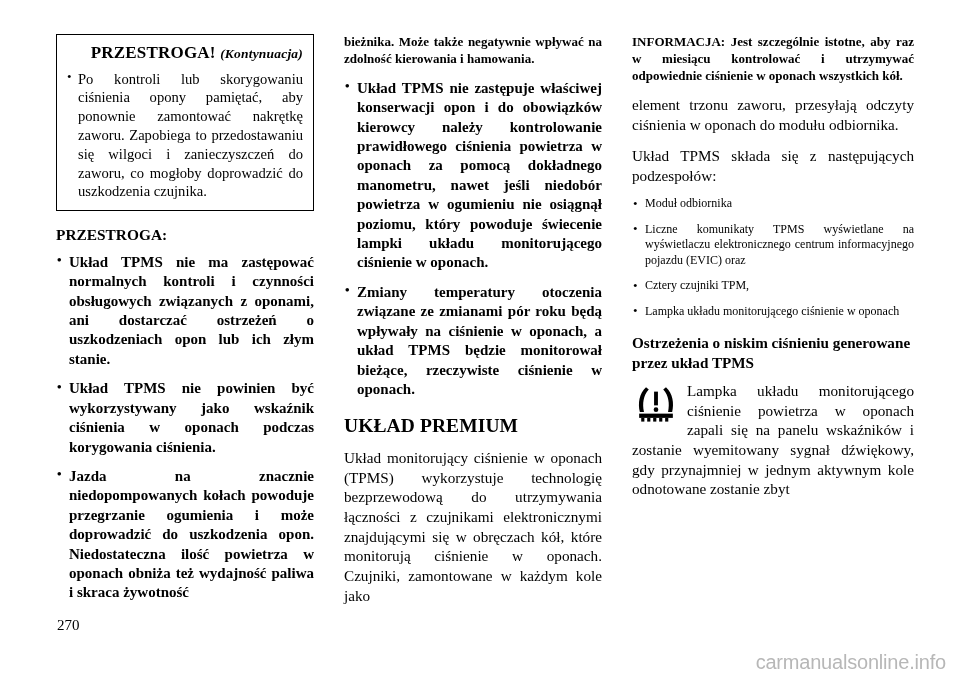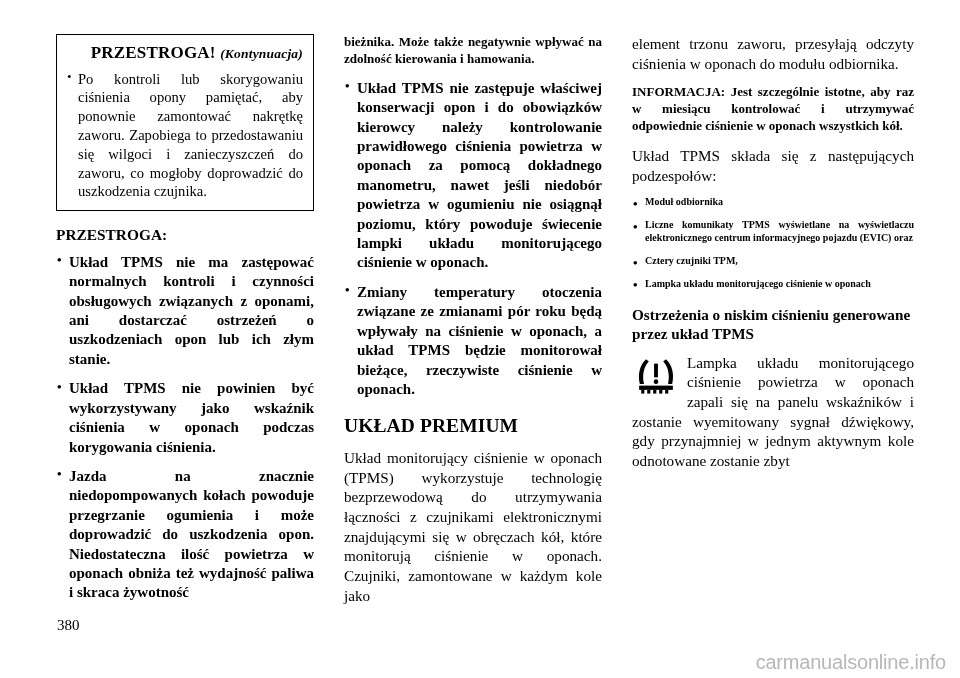--- a/index.html
+++ b/index.html
@@ -106,26 +106,25 @@
   .para.last { margin-bottom: 0; }
 
   ul.blist {
     margin: 0 0 11px 0;
     padding: 0;
     list-style: none;
   }
   ul.blist li {
     position: relative;
     padding-left: 13px;
-    font-size: 10px;
+    font-size: 12px;
     line-height: 1.295;
     text-align: justify;
     text-justify: inter-word;
     margin-bottom: 10px;
-    font-weight: bold;
   }
   ul.blist li:last-child { margin-bottom: 0; }
   ul.blist li::before {
     content: "\2022";
     position: absolute;
     left: 1px;
     top: -0.5px;
     font-size: 13px;
   }
   ul.blist.bold li {
@@ -229,23 +228,23 @@
       </ul>
 
       <h2 class="h-section">UKŁAD PREMIUM</h2>
 
       <p class="para last">Układ monitorujący ciśnienie w oponach (TPMS) wykorzystuje technologię bezprzewodową do utrzymywania łączności z czujnikami elektronicznymi znajdującymi się w obręczach kół, które monitorują ciśnienie w oponach. Czujniki, zamontowane w każdym kole jako</p>
 
     </div>
 
     <div class="col col-right">
 
+      <p class="para bold">INFORMACJA: Jest  szczególnie istotne, aby raz w miesiącu kontrolować i utrzymywać odpowiednie ciśnienie w oponach wszystkich kół.</p>
+
       <p class="para">element trzonu zaworu, przesyłają odczyty ciśnienia w oponach do modułu odbiornika.</p>
-
-      <p class="para bold">INFORMACJA: Jest  szczególnie istotne, aby raz w miesiącu kontrolować i utrzymywać odpowiednie ciśnienie w oponach wszystkich kół.</p>
 
       <p class="para">Układ TPMS składa się z następujących podzespołów:</p>
 
       <ul class="blist">
         <li>Moduł odbiornika</li>
         <li>Liczne komunikaty TPMS wyświetlane na wyświetlaczu elektronicznego centrum informacyjnego pojazdu (EVIC) oraz</li>
         <li>Cztery czujniki TPM,</li>
         <li>Lampka układu monitorującego ciśnienie w oponach</li>
       </ul>
 
@@ -270,17 +269,17 @@
           <rect x="36.6" y="49.2" width="4.6" height="5.4" fill="#000"></rect>
           <rect x="45.3" y="49.2" width="4.6" height="5.4" fill="#000"></rect>
         </svg>
         <p class="icon-para">Lampka układu monitorującego ciśnienie powietrza w oponach zapali się na panelu wskaźników i zostanie wyemitowany sygnał dźwiękowy, gdy przynajmniej w jednym aktywnym kole odnotowane zostanie zbyt</p>
       </div>
 
     </div>
 
   </div>
 
-  <div class="page-number">380</div>
+  <div class="page-number">270</div>
 
   <div class="watermark">carmanualsonline.info</div>
 
 </div>
 
 </body></html>

